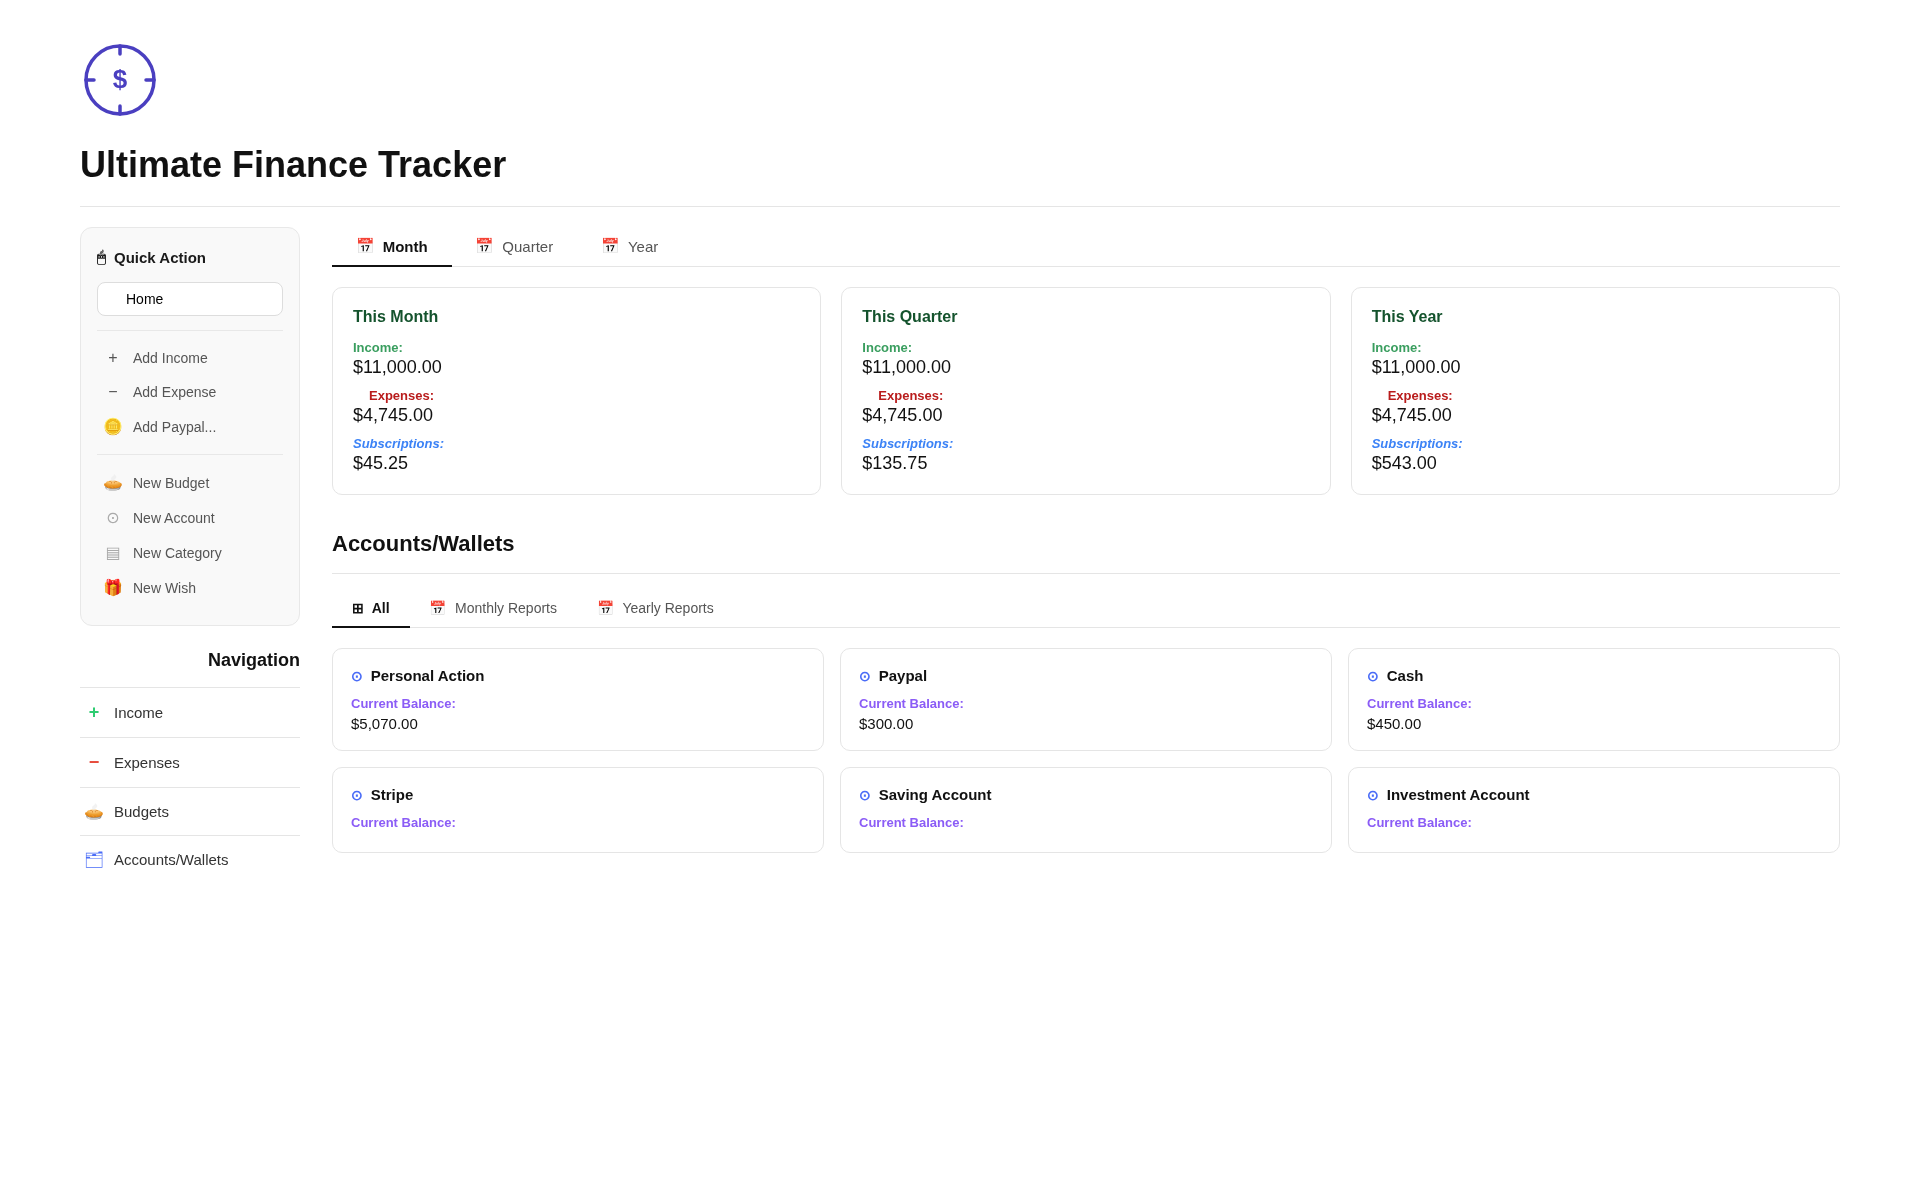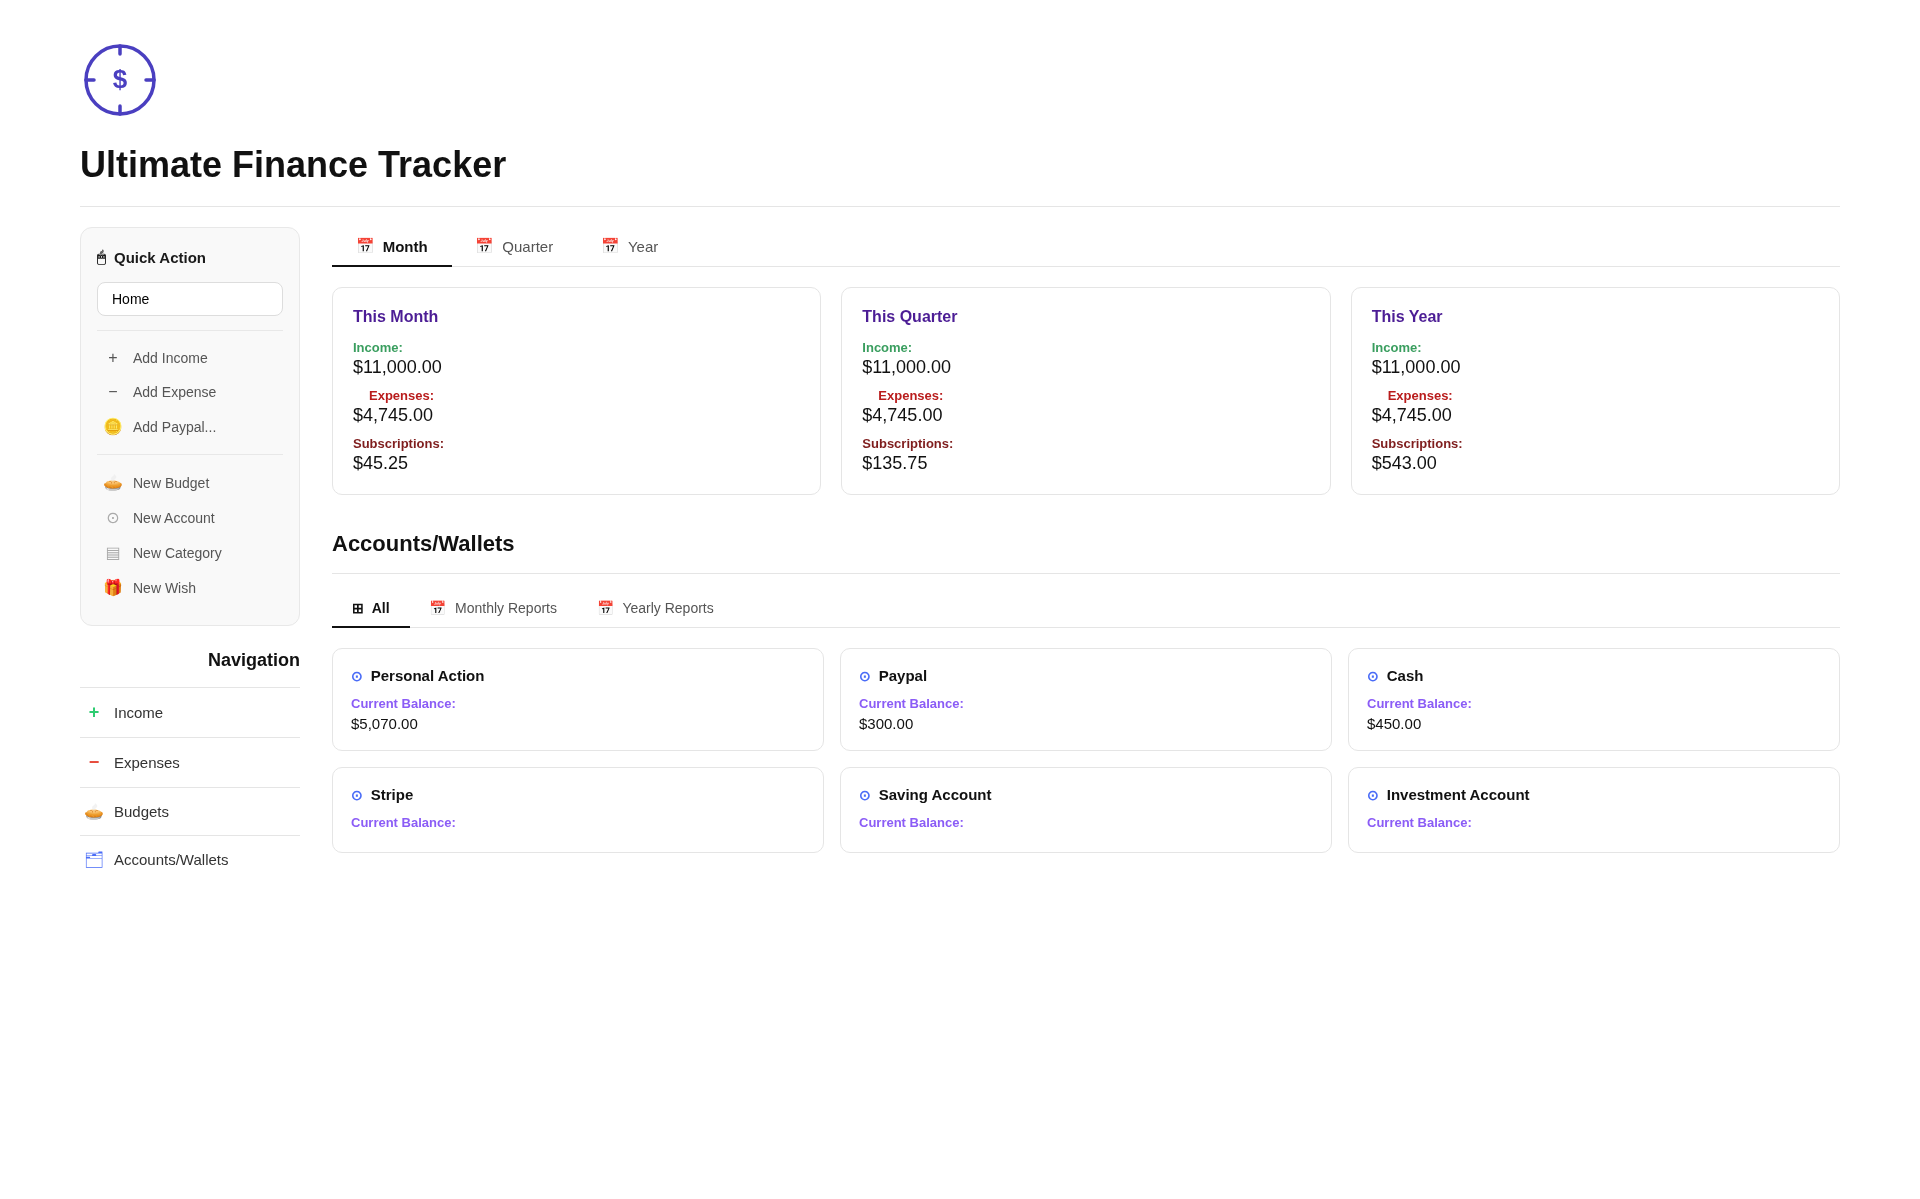--- a/index.html
+++ b/index.html
@@ -64,21 +64,21 @@
       margin-bottom: 16px;
     }
 
     .home-btn {
       display: flex;
       align-items: center;
       gap: 8px;
       background: #fff;
       border: 1px solid #ddd;
       border-radius: 8px;
-      padding: 8px 14px;
+      padding: 8px 28px;
       font-size: 14px;
       cursor: pointer;
       width: 100%;
       margin-bottom: 14px;
       font-weight: 500;
     }
 
     .quick-divider {
       border: none;
       border-top: 1px solid #e8e8e8;
@@ -176,34 +176,34 @@
     .summary-card {
       border: 1px solid #e5e5e5;
       border-radius: 10px;
       padding: 20px;
       background: #fff;
     }
 
     .summary-card-title {
       font-size: 16px;
       font-weight: 600;
-      color: #4c1d95;
+      color: #14532d;
       margin-bottom: 14px;
     }
 
     .summary-label {
       font-size: 13px;
       font-weight: 600;
       margin-top: 10px;
       margin-bottom: 2px;
     }
 
     .label-income { color: #3a9e5f; }
     .label-expense { color: #b91c1c; margin-left: 16px; }
-    .label-subscription { color: #7f1d1d; }
+    .label-subscription { color: #3b82f6; font-style: italic; }
 
     .summary-value {
       font-size: 18px;
       color: #111;
       font-weight: 400;
     }
 
     
     .section-title {
       font-size: 22px;

